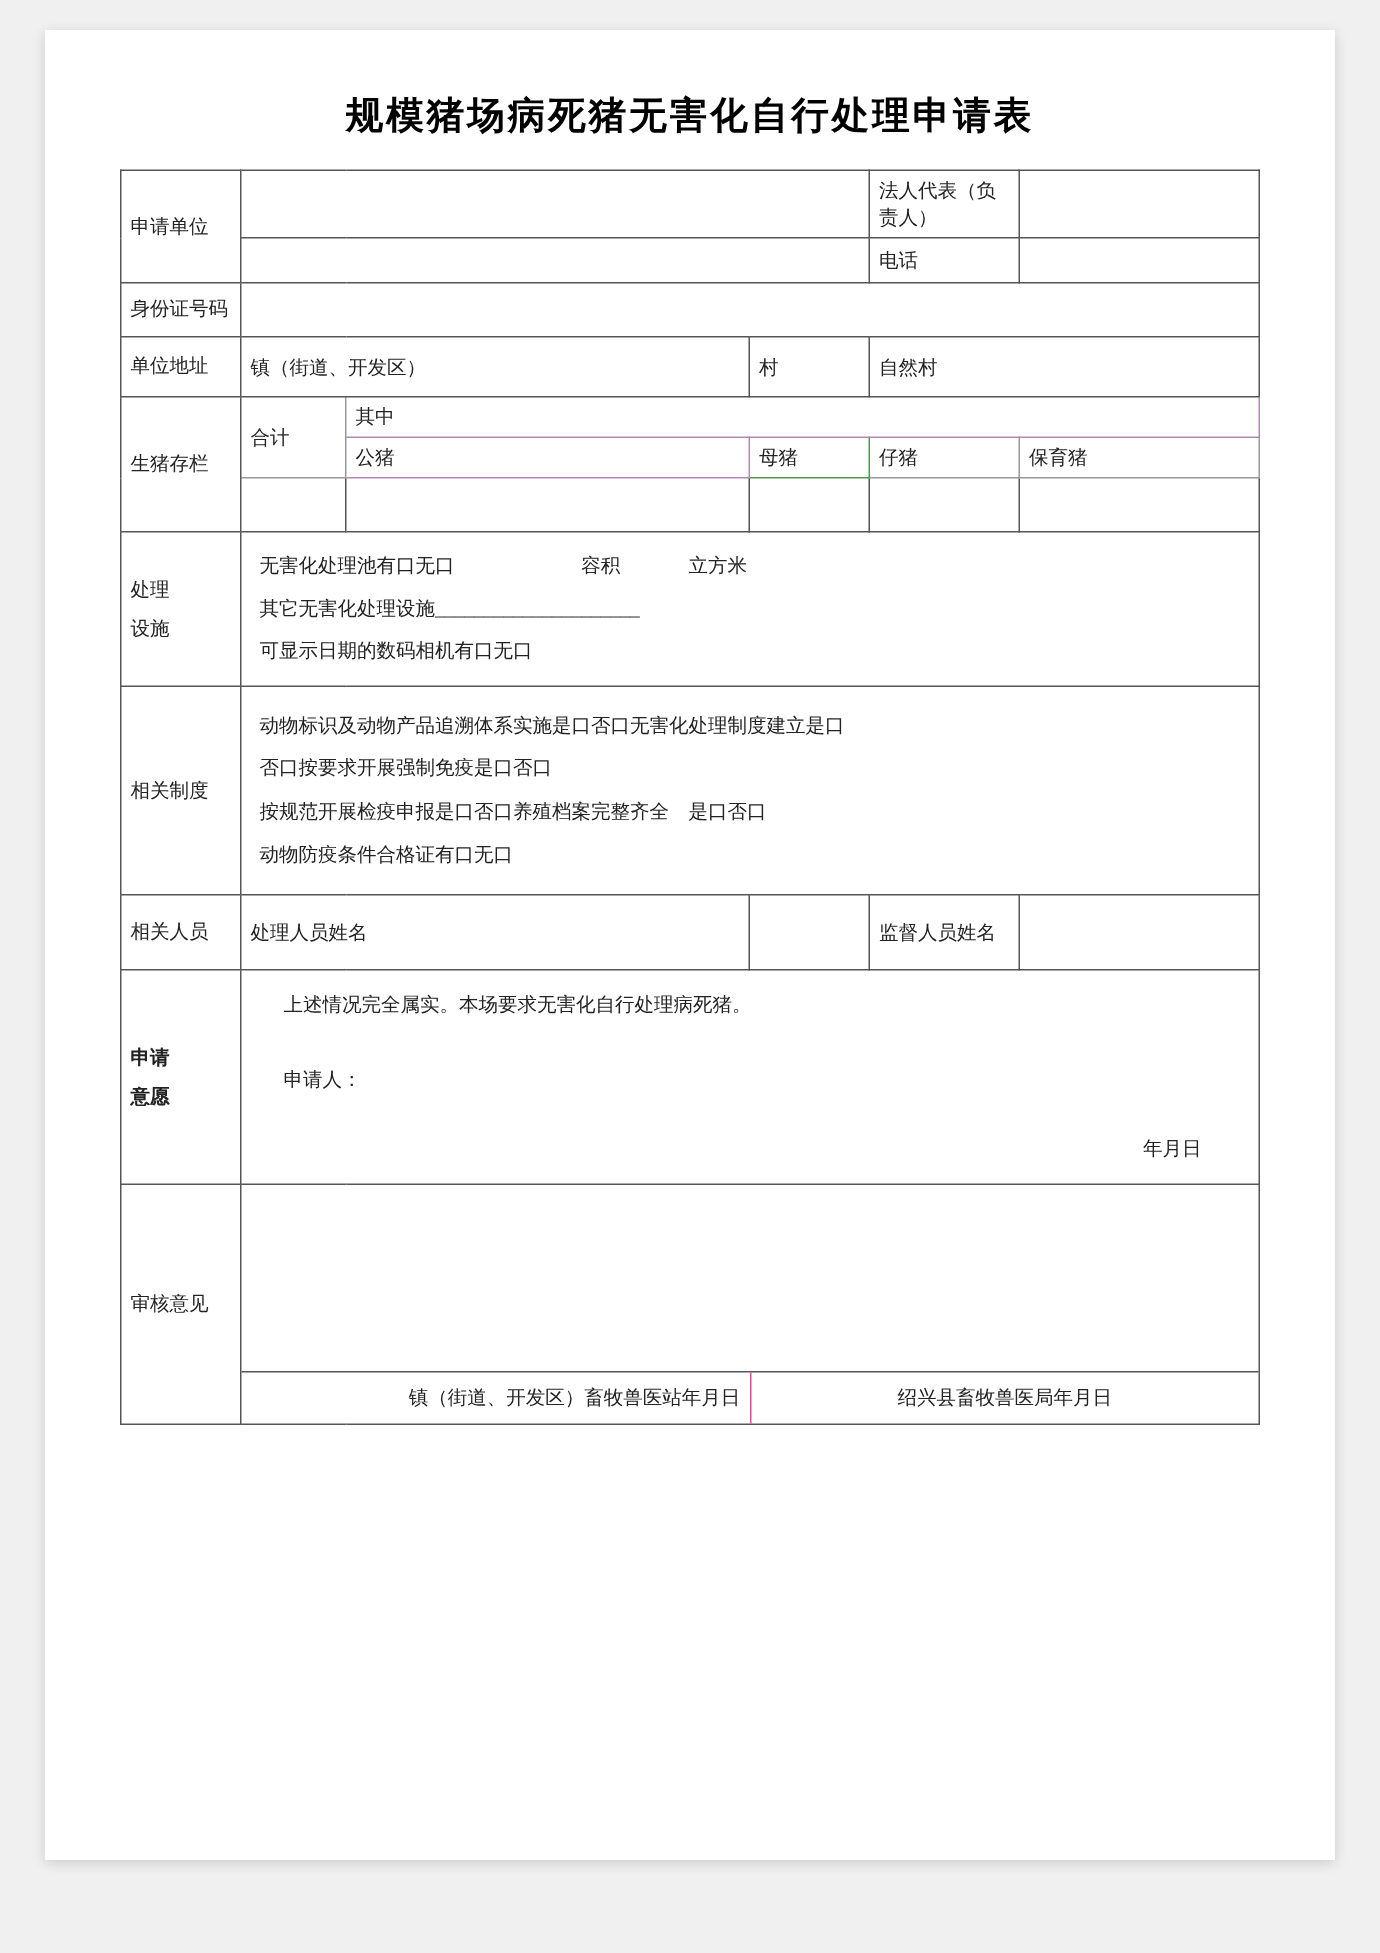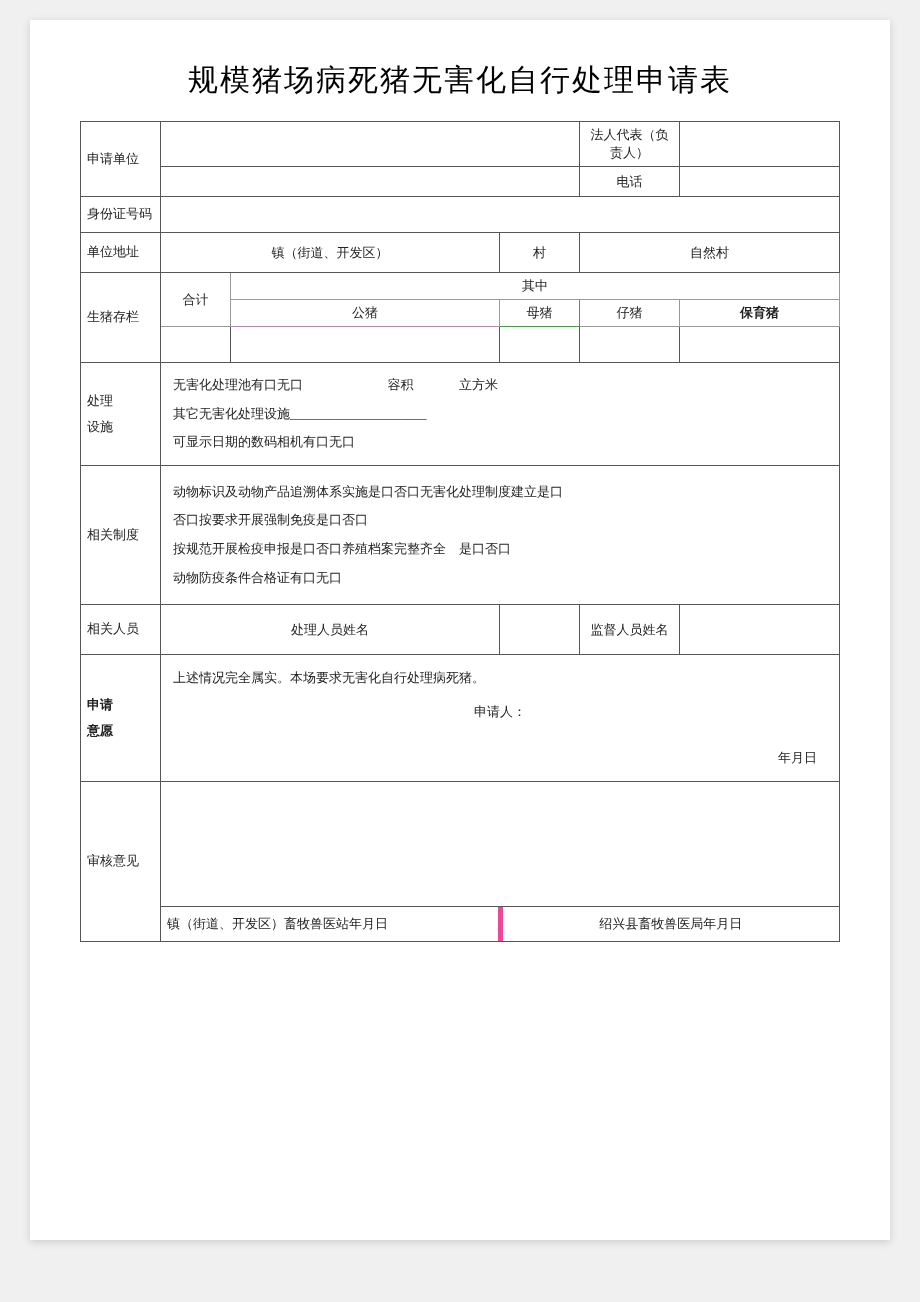--- a/index.html
+++ b/index.html
@@ -21,22 +21,22 @@
     .page {
       width: 860px;
       min-height: 1220px;
       background: #fff;
       padding: 40px 50px;
       box-shadow: 0 2px 8px rgba(0,0,0,0.15);
     }
 
     .page-title {
       text-align: center;
-      font-size: 30px;
-      font-weight: normal;
+      font-size: 25px;
+      font-weight: bold;
       margin-bottom: 20px;
       letter-spacing: 2px;
     }
 
     table.main-table {
       width: 100%;
       border-collapse: collapse;
       font-size: 13px;
       color: #222;
     }
@@ -47,21 +47,21 @@
       vertical-align: middle;
     }
 
     .label-cell {
       width: 80px;
       text-align: left;
       vertical-align: middle;
       line-height: 1.6;
     }
 
-    .text-center { text-align: center; }
+    .text-center { text-align: left; }
     .text-right { text-align: right; }
   </style>
 </head>
 <body>
 
 <div class="page">
   <h1 class="page-title">规模猪场病死猪无害化自行处理申请表</h1>
 
   <table class="main-table">
 
@@ -93,21 +93,21 @@
 
     <tr>
       <td class="label-cell" rowspan="3">生猪存栏</td>
       <td class="text-center" rowspan="2" style="width:70px; border-color:#999;">合计</td>
       <td colspan="4" class="text-center" style="border-color:#b388b3; border-top-color:#555;">其中</td>
     </tr>
     <tr>
       <td class="text-center" style="border-color:#b388b3;">公猪</td>
       <td class="text-center" style="border-color:#4c9a4c;">母猪</td>
       <td class="text-center" style="border-color:#999;">仔猪</td>
-      <td class="text-center" style="border-color:#999;font-weight:bold;">保育猪</td>
+      <td class="text-center" style="border-color:#999;">保育猪</td>
 
     </tr>
     <tr>
       <td style="height:36px;"></td>
       <td></td>
       <td></td>
       <td></td>
       <td></td>
     </tr>
 
@@ -145,32 +145,32 @@
       <td></td>
       <td class="text-center">监督人员姓名</td>
       <td></td>
     </tr>
 
     <tr>
       <td class="label-cell" style="line-height:2;font-weight:bold;">
         <span>申请</span><br>
         <span>意愿</span>
       </td>
-      <td colspan="5" style="padding: 10px 12px; line-height:2;">
+      <td colspan="5" style="padding: 10px 28px; line-height:2;">
         <div>上述情况完全属实。本场要求无害化自行处理病死猪。</div>
-        <div class="text-center" style="margin-top:8px;">申请人：</div>
+        <div class="text-center" style="margin-top:24px;">申请人：</div>
         <div class="text-right" style="margin-top:20px; padding-right:10px;">年月日</div>
       </td>
     </tr>
 
     <tr>
       <td class="label-cell">审核意见</td>
       <td colspan="5" style="height:160px; vertical-align:bottom; padding:0;">
         <div style="height:100px;"></div>
         <div style="display:flex; border-top:1px solid #555;">
-          <div style="flex:1; padding:8px 6px; border-right:5px solid #ec4899; text-align:left;">镇（街道、开发区）畜牧兽医站年月日</div>
+          <div style="flex:1; padding:8px 6px; border-right:1px solid #ec4899; text-align:right;">镇（街道、开发区）畜牧兽医站年月日</div>
           <div style="flex:1; padding:8px 6px; text-align:center;">绍兴县畜牧兽医局年月日</div>
         </div>
       </td>
     </tr>
   </tbody>
     </table>
 </div>
 
 </body></html>

